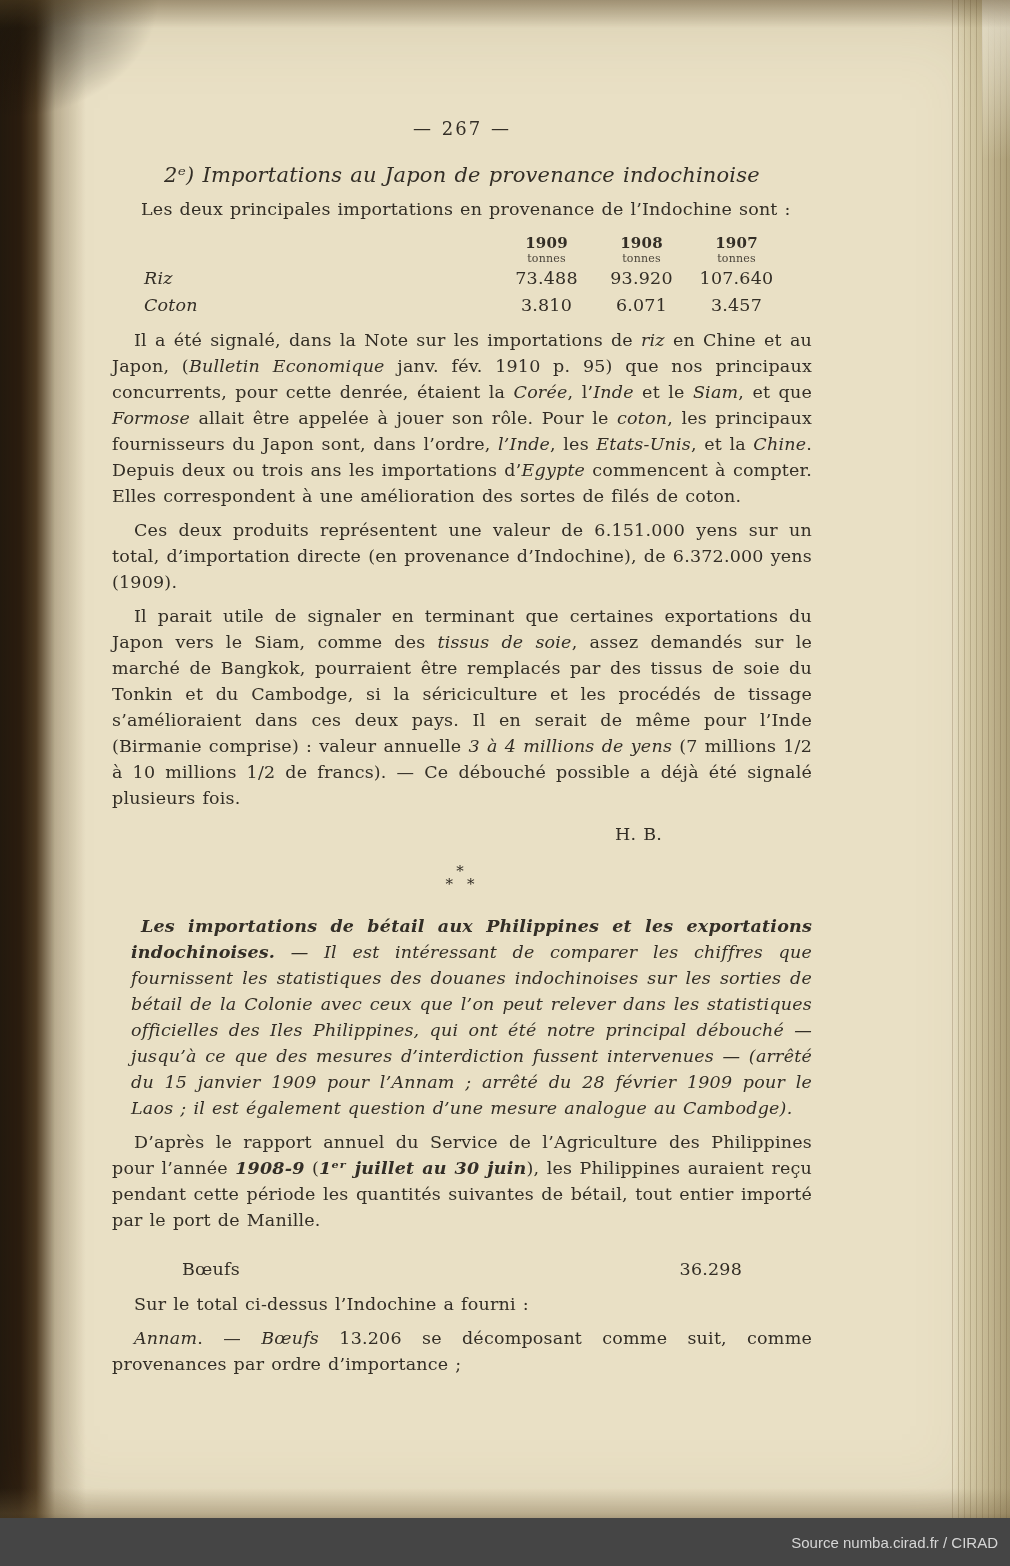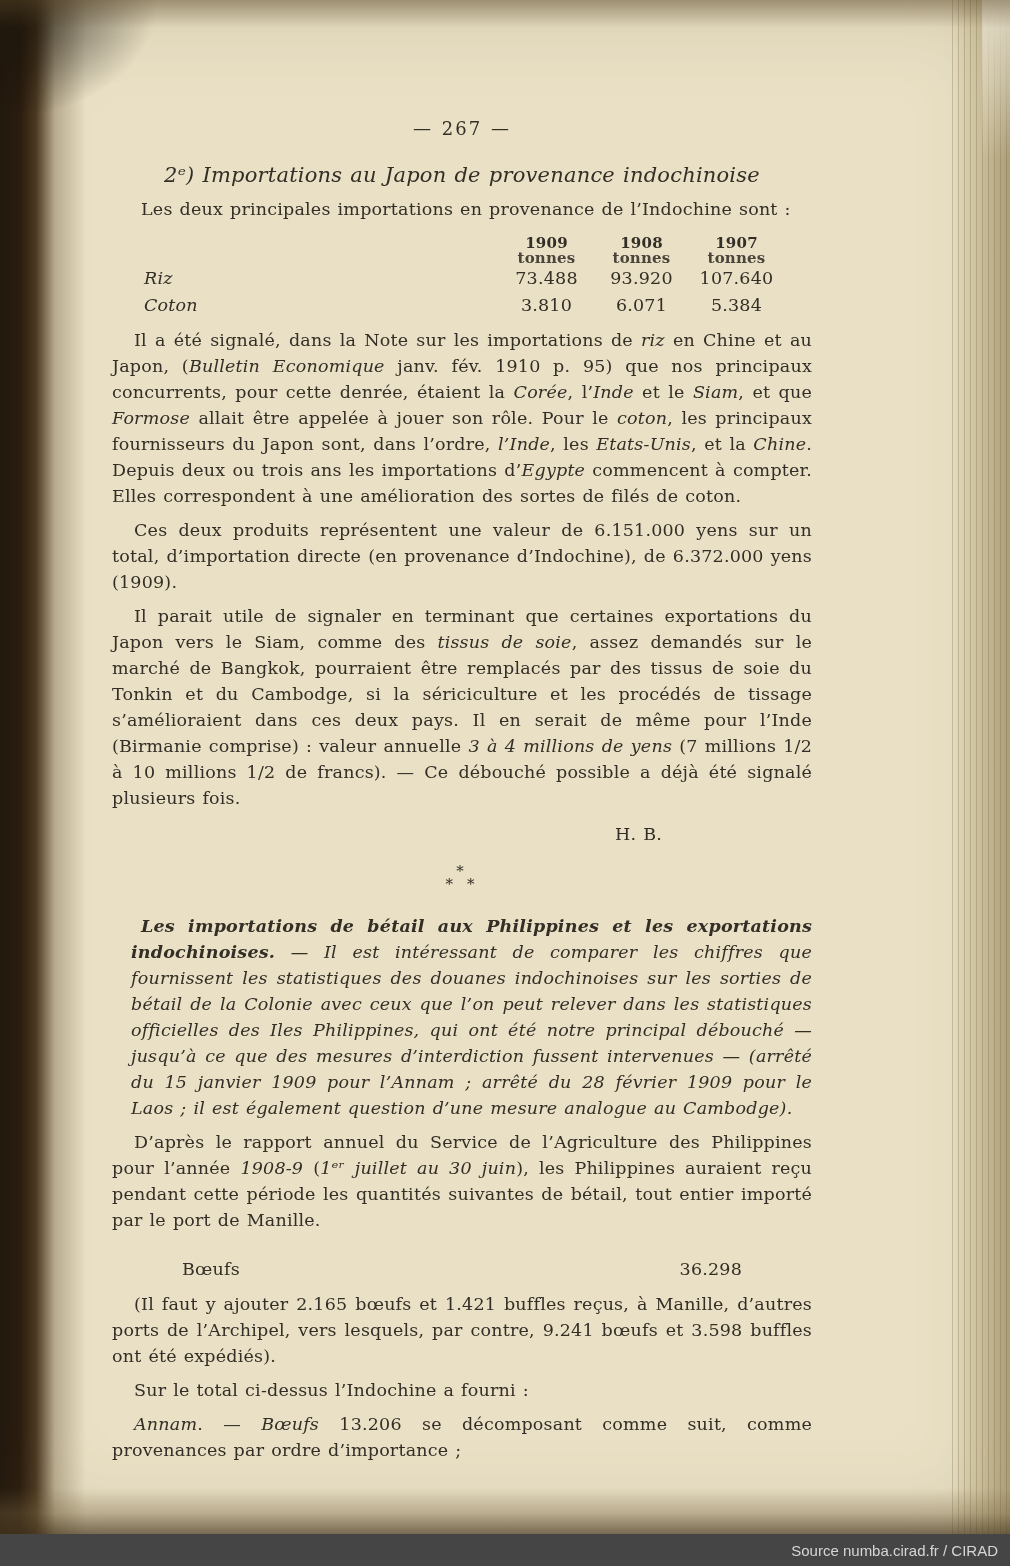--- a/index.html
+++ b/index.html
@@ -26,47 +26,47 @@
     background:linear-gradient(to bottom,#f5f0df,rgba(245,240,223,0));}
   .top-shade{position:absolute;top:0;left:0;right:0;height:28px;pointer-events:none;
     background:linear-gradient(to bottom,rgba(85,65,35,.45),rgba(85,65,35,0));}
   .bottom-shade{position:absolute;bottom:0;left:0;right:0;height:46px;pointer-events:none;
     background:linear-gradient(to top,rgba(60,45,25,.65) 0%,rgba(120,100,65,.35) 45%,rgba(120,100,65,0) 100%);}
   
   .content{position:absolute;left:112px;top:0;width:700px;color:#332e26;
     font-size:17.5px;line-height:26px;text-align:justify;word-spacing:1.2px;letter-spacing:.2px;}
   .seg-i{font-style:italic;}
   .seg-b{font-weight:bold;}
-  .seg-bi{font-weight:normal;font-style:italic;}
+  .seg-bi{font-weight:bold;font-style:italic;}
   .pgnum{margin-top:116px;text-align:center;font-size:18px;letter-spacing:2px;text-indent:0;}
   .title{margin-top:20px;text-align:center;font-style:italic;font-size:21px;text-indent:0;}
   p{margin:8px 0 0 0;text-indent:22px;}
   p.small-indent{text-indent:10px;margin-left:19px;}
   
   .imports-table{margin:12px 0 6px 32px;width:640px;}
   .t-head{display:flex;align-items:flex-end;}
   .t-row{display:flex;align-items:baseline;line-height:27px;}
   .t-label{flex:1;display:flex;align-items:baseline;}
   .t-col{width:95px;text-align:center;}
   .year{display:block;font-weight:bold;font-size:15px;line-height:18px;}
-  .unit{display:block;font-size:15px;line-height:13px;color:#4a443a;font-weight:bold;}
+  .unit{display:block;font-size:11px;line-height:13px;color:#4a443a;}
   .row-label{font-style:italic;}
   .dots{flex:1;background-image:radial-gradient(circle,#4a443a 1.2px,rgba(0,0,0,0) 1.4px);
     background-size:12px 4px;background-repeat:repeat-x;
     background-position:left 8px bottom 6px;margin:0 4px;}
   
   .list{margin:10px 0 4px 70px;width:560px;}
   .leader-row{display:flex;align-items:baseline;line-height:28px;}
   .leader-row .lbl{white-space:nowrap;}
   .leader-row .val{white-space:nowrap;text-align:right;min-width:70px;margin-top:12px;}
   .signature{margin-top:10px;text-align:right;padding-right:150px;text-indent:0;}
   .asterism{margin-top:18px;text-align:center;font-size:15px;line-height:13px;text-indent:0;letter-spacing:4px;}
   .section2-start{margin-top:22px;font-style:italic;}
   
-  .source-bar{position:absolute;left:0;right:0;bottom:0;height:32px;background:#454545;
+  .source-bar{position:absolute;left:0;right:0;bottom:0;height:48px;background:#454545;
     display:flex;align-items:center;justify-content:flex-end;padding-right:12px;box-sizing:border-box;
     font-family:"Liberation Sans","DejaVu Sans",sans-serif;font-size:15px;color:#d6d6d6;}
 </style>
 </head>
 <body>
 
 <div class="scan">
 
   <div class="content">
 
@@ -101,21 +101,21 @@
         <div class="t-col">93.920</div>
         <div class="t-col">107.640</div>
       </div>
       <div class="t-row">
         <div class="t-label">
           <span class="row-label">Coton</span>
           <span class="dots"></span>
         </div>
         <div class="t-col">3.810</div>
         <div class="t-col">6.071</div>
-        <div class="t-col">5.384</div>
+        <div class="t-col">3.457</div>
       </div>
     </div>
 
     <p><span>Il a été signalé, dans la Note sur les importations de </span><span class="seg-i">riz</span><span> en Chine et au Japon, (</span><span class="seg-i">Bulletin Economique</span><span> janv. fév. 1910 p. 95) que nos principaux concurrents, pour cette denrée, étaient la </span><span class="seg-i">Corée</span><span>, l’</span><span class="seg-i">Inde</span><span> et le </span><span class="seg-i">Siam</span><span>, et que </span><span class="seg-i">Formose</span><span> allait être appelée à jouer son rôle. Pour le </span><span class="seg-i">coton</span><span>, les principaux fournisseurs du Japon sont, dans l’ordre, </span><span class="seg-i">l’Inde</span><span>, les </span><span class="seg-i">Etats-Unis</span><span>, et la </span><span class="seg-i">Chine</span><span>. Depuis deux ou trois ans les importations d’</span><span class="seg-i">Egypte</span><span> commencent à compter. Elles correspondent à une amélioration des sortes de filés de coton.</span></p>
     <p><span>Ces deux produits représentent une valeur de 6.151.000 yens sur un total, d’importation directe (en provenance d’Indochine), de 6.372.000 yens (1909).</span></p>
     <p><span>Il parait utile de signaler en terminant que certaines exportations du Japon vers le Siam, comme des </span><span class="seg-i">tissus de soie</span><span>, assez demandés sur le marché de Bangkok, pourraient être remplacés par des tissus de soie du Tonkin et du Cambodge, si la sériciculture et les procédés de tissage s’amélioraient dans ces deux pays. Il en serait de même pour l’Inde (Birmanie comprise) : valeur annuelle </span><span class="seg-i">3 à 4 millions de yens</span><span> (7 millions 1/2 à 10 millions 1/2 de francs). — Ce débouché possible a déjà été signalé plusieurs fois.</span></p>
 
     <div class="signature">H. B.</div>
 
     <div class="asterism">
@@ -127,21 +127,20 @@
     <p><span>D’après le rapport annuel du Service de l’Agriculture des Philippines pour l’année </span><span class="seg-bi">1908-9</span><span> (</span><span class="seg-bi">1ᵉʳ juillet au 30 juin</span><span>), les Philippines auraient reçu pendant cette période les quantités suivantes de bétail, tout entier importé par le port de Manille.</span></p>
 
     <div class="list">
       <div class="leader-row">
         <span class="lbl">Bœufs</span>
         <span class="dots"></span>
         <span class="val">36.298</span>
       </div>
     </div>
 
-    <p><span>(Il faut y ajouter 2.165 bœufs et 1.421 buffles reçus, à Manille, d’autres ports de l’Archipel, vers lesquels, par contre, 9.241 bœufs et 3.598 buffles ont été expédiés).</span></p>
     <p><span>Sur le total ci-dessus l’Indochine a fourni :</span></p>
     <p><span class="seg-i">Annam</span><span>. — </span><span class="seg-i">Bœufs</span><span> 13.206 se décomposant comme suit, comme provenances par ordre d’importance ;</span></p>
 
   </div>
 
   <div class="binding"></div>
   <div class="binding-top"></div>
   <div class="page-edges"></div>
   <div class="edge-highlight"></div>
   <div class="top-shade"></div>

